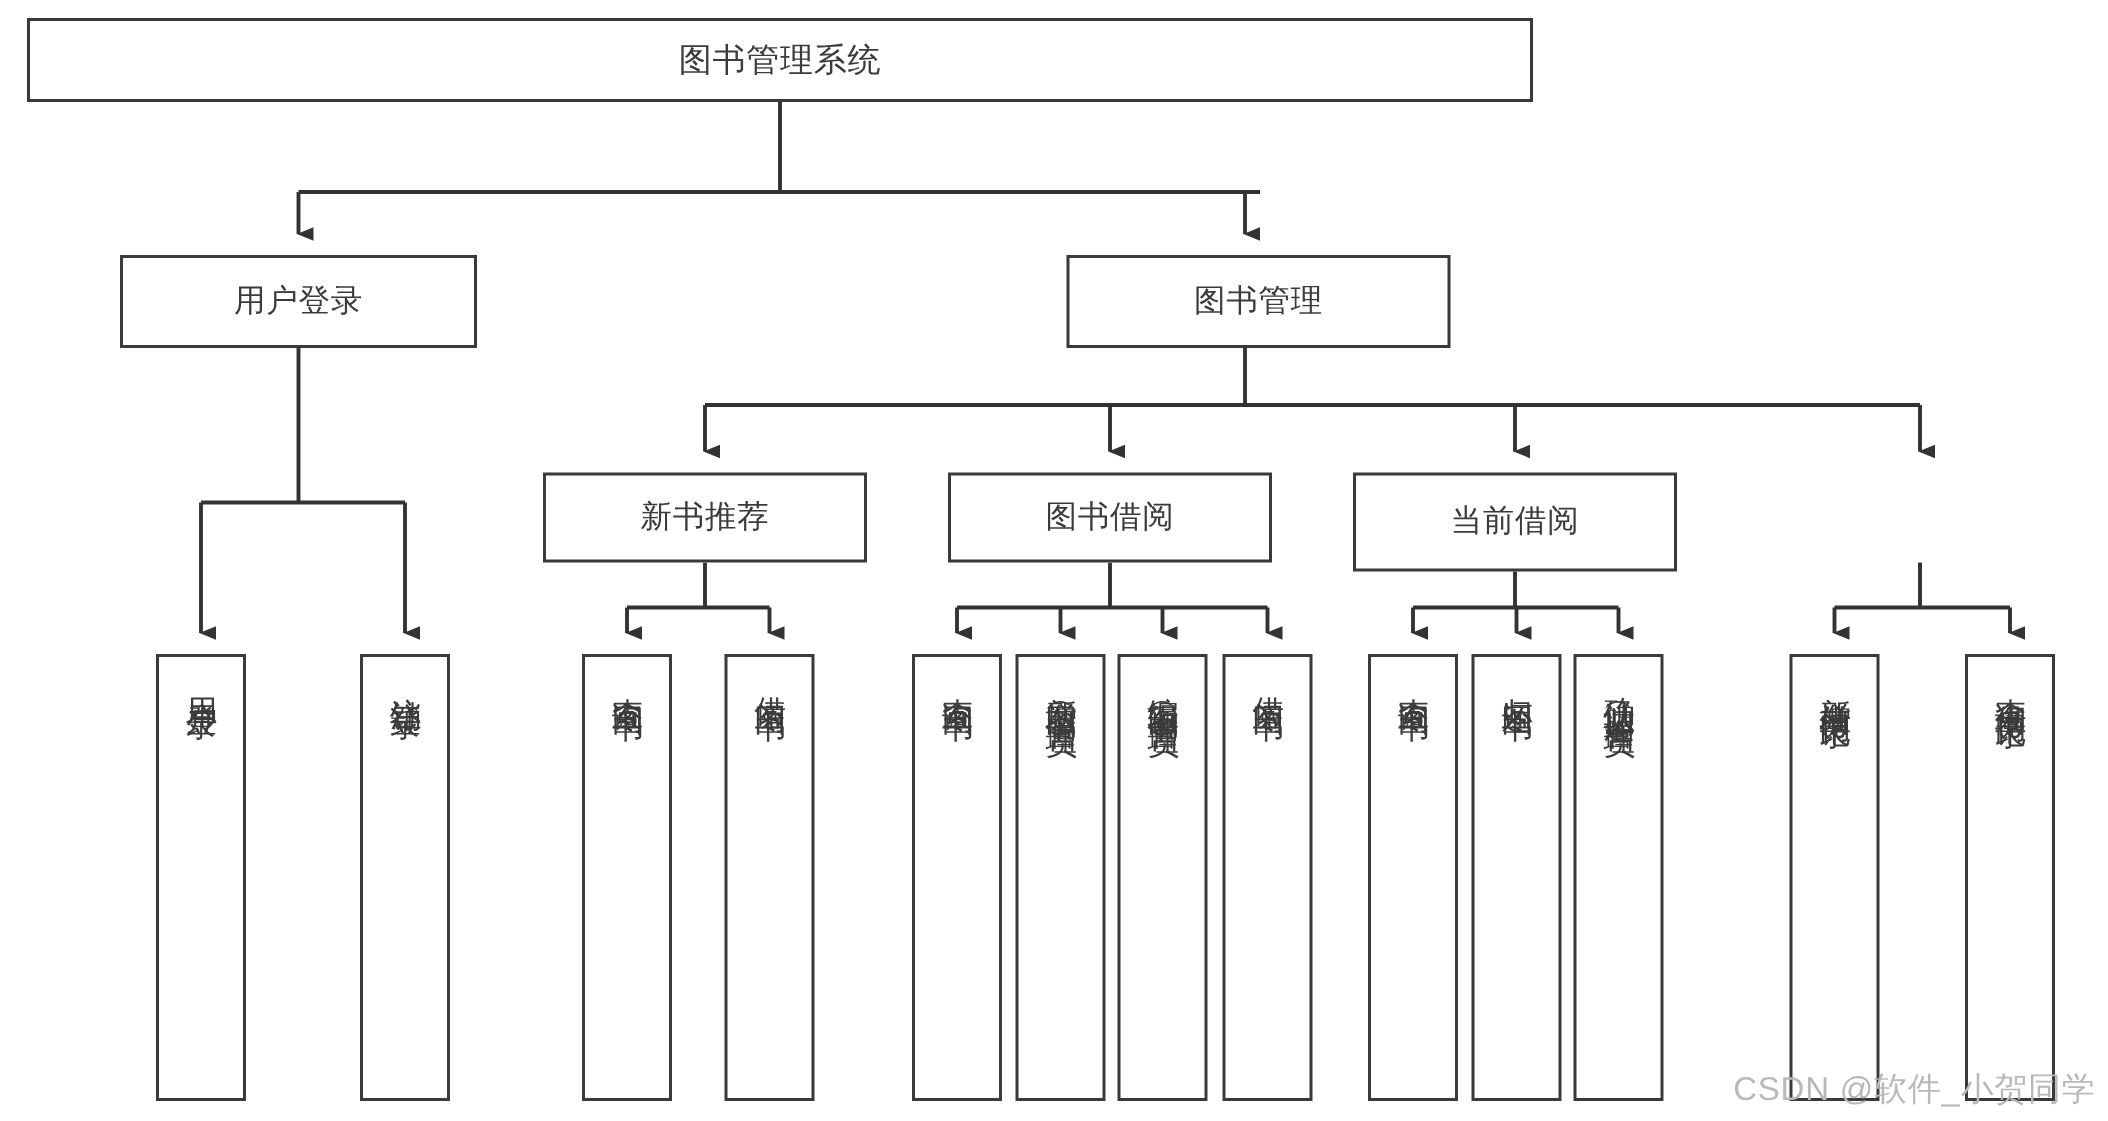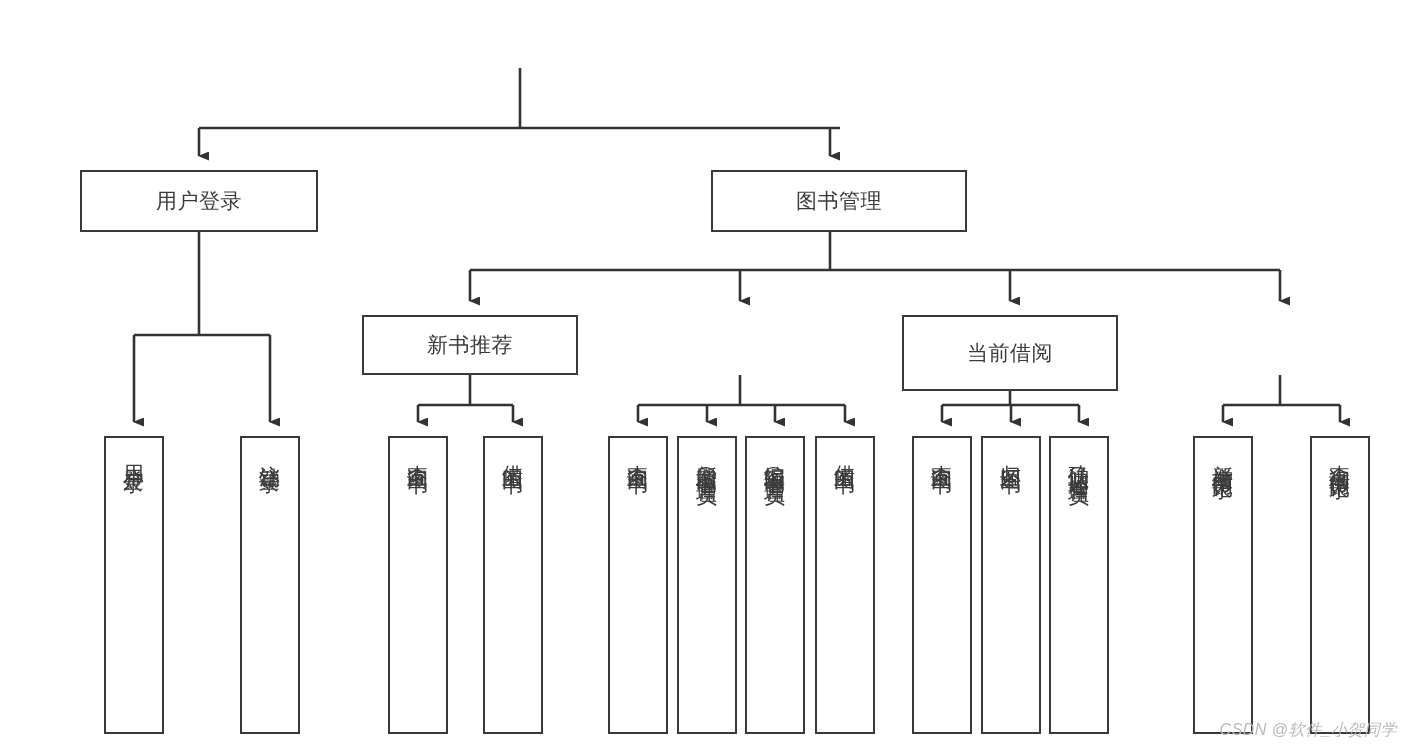--- a/index.html
+++ b/index.html
@@ -62,26 +62,25 @@
     text-orientation: upright;
     font-size: 21px;
     line-height: 1.0;
     letter-spacing: 3px;
     white-space: nowrap;
   }
   .watermark {
     position: absolute;
     right: 8px;
     bottom: 6px;
-    font-size: 16px;
+    font-size: 22px;
     color: #b9b9b9;
     z-index: 5;
     white-space: nowrap;
     letter-spacing: 0.5px;
-    font-style: italic;
   }
 </style>
 </head>
 <body>
 
 <div id="diagram-canvas">
 
   <svg id="connector-layer" viewBox="0 0 1405 747" width="1405" height="747">
     <defs>
       <marker id="arrowhead" markerWidth="9" markerHeight="11" refX="4.5" refY="10" orient="auto" markerUnits="userSpaceOnUse">
@@ -125,32 +124,38 @@
       <path d="M1011,405 L1011,422" marker-end="url(#arrowhead)"></path>
       <path d="M1079,405 L1079,422" marker-end="url(#arrowhead)"></path>
 
       <path d="M1280,375 L1280,405"></path>
       <path d="M1223,405 L1340,405"></path>
       <path d="M1223,405 L1223,422" marker-end="url(#arrowhead)"></path>
       <path d="M1340,405 L1340,422" marker-end="url(#arrowhead)"></path>
     </g>
   </svg>
 
+  <div class="node horiz root" style="left:18px; top:12px; width:1004px; height:56px;">
+    <span class="label">图书管理系统</span>
+  </div>
 
   <div class="node horiz" style="left:80px; top:170px; width:238px; height:62px;">
     <span class="label">用户登录</span>
   </div>
   <div class="node horiz" style="left:711px; top:170px; width:256px; height:62px;">
     <span class="label">图书管理</span>
   </div>
 
   <div class="node horiz" style="left:362px; top:315px; width:216px; height:60px;">
     <span class="label">新书推荐</span>
   </div>
-  <div class="node horiz" style="left:902px; top:315px; width:216px; height:76px;">
+  <div class="node horiz" style="left:632px; top:315px; width:216px; height:60px;">
+    <span class="label">图书借阅</span>
+  </div>
+  <div class="node horiz" style="left:902px; top:315px; width:216px; height:66px;">
     <span class="label">当前借阅</span>
   </div>
 
   <div class="node vert" style="left:104px; top:436px; width:60px; height:298px;">
     <span class="label">用户登录</span>
   </div>
   <div class="node vert" style="left:240px; top:436px; width:60px; height:298px;">
     <span class="label">注销登录</span>
   </div>
 

